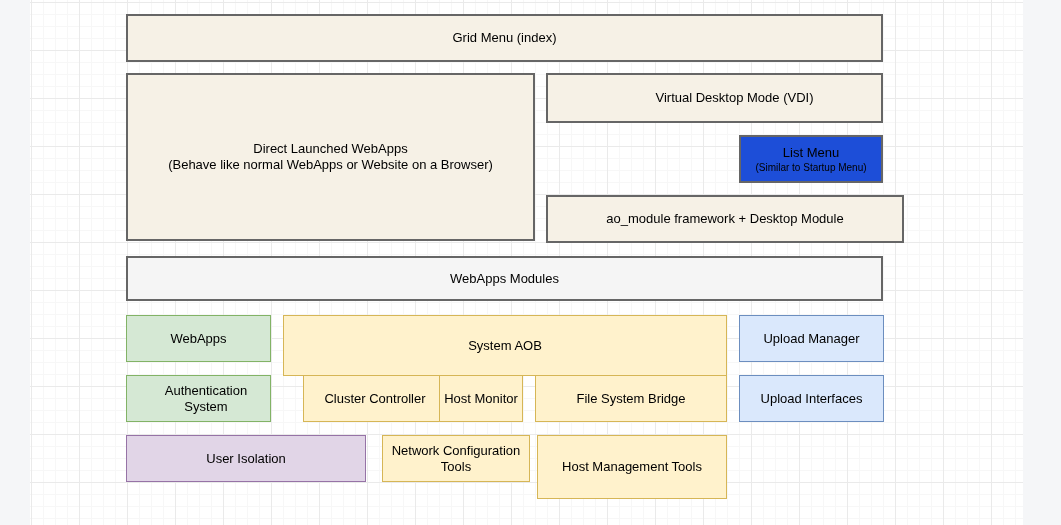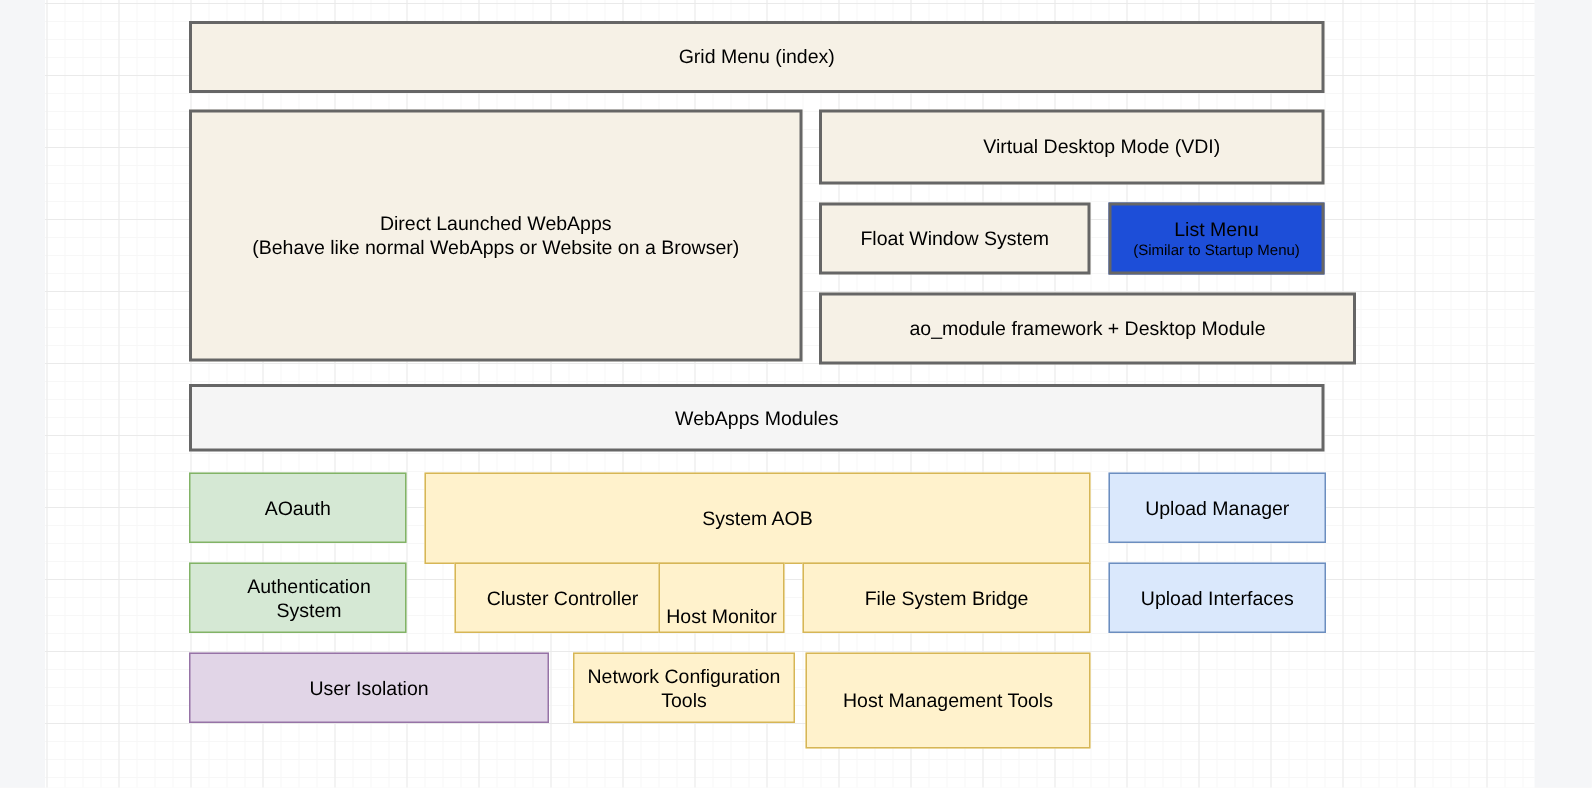--- a/index.html
+++ b/index.html
@@ -69,58 +69,55 @@
 
   <div class="box" id="bx1" style="background: rgb(246, 241, 230); border-color: rgb(102, 102, 102);">
     <span class="lbl">Direct Launched WebApps</span>
     <span class="sublabel">(Behave like normal WebApps or Website on a Browser)</span>
   </div>
 
   <div class="box" id="bx2" style="background: rgb(246, 241, 230); border-color: rgb(102, 102, 102);">
     <span class="lbl">Virtual Desktop Mode (VDI)</span>
   </div>
 
-  <div class="box" id="bx3" style="background: rgb(246, 241, 230); border-color: rgb(102, 102, 102);">
-    <span class="lbl">Float Window System</span>
-  </div>
 
   <div class="box" id="bx4" style="background: #1d4ed8; border-color: rgb(102, 102, 102); align-items: center;">
     <span class="lbl">List Menu</span>
     <span class="sublabel">(Similar to Startup Menu)</span>
   </div>
 
   <div class="box" id="bx5" style="background: rgb(246, 241, 230); border-color: rgb(102, 102, 102);">
     <span class="lbl">ao_module framework + Desktop Module</span>
   </div>
 
   <div class="box" id="bx6" style="background: rgb(245, 245, 245); border-color: rgb(102, 102, 102);">
     <span class="lbl">WebApps Modules</span>
   </div>
 
   <div class="box" id="bx7" style="background: rgb(213, 232, 212); border-color: rgb(130, 179, 102);">
-    <span class="lbl">AOauth</span>
+    <span class="lbl">WebApps</span>
   </div>
 
   <div class="box" id="bx8" style="background: rgb(255, 242, 204); border-color: rgb(214, 182, 86);">
     <span class="lbl">System AOB</span>
   </div>
 
   <div class="box" id="bx9" style="background: rgb(218, 232, 252); border-color: rgb(108, 142, 191);">
     <span class="lbl">Upload Manager</span>
   </div>
 
   <div class="box" id="bx10" style="background: rgb(213, 232, 212); border-color: rgb(130, 179, 102); padding-left: 19px;">
     <span class="lbl">Authentication System</span>
   </div>
 
   <div class="box" id="bx11" style="background: rgb(255, 242, 204); border-color: rgb(214, 182, 86);">
     <span class="lbl">Cluster Controller</span>
   </div>
 
-  <div class="box" id="bx12" style="background: rgb(255, 242, 204); border-color: rgb(214, 182, 86); justify-content: flex-end;">
+  <div class="box" id="bx12" style="background: rgb(255, 242, 204); border-color: rgb(214, 182, 86);">
     <span class="lbl">Host Monitor</span>
   </div>
 
   <div class="box" id="bx13" style="background: rgb(255, 242, 204); border-color: rgb(214, 182, 86);">
     <span class="lbl">File System Bridge</span>
   </div>
 
   <div class="box" id="bx14" style="background: rgb(218, 232, 252); border-color: rgb(108, 142, 191);">
     <span class="lbl">Upload Interfaces</span>
   </div>

